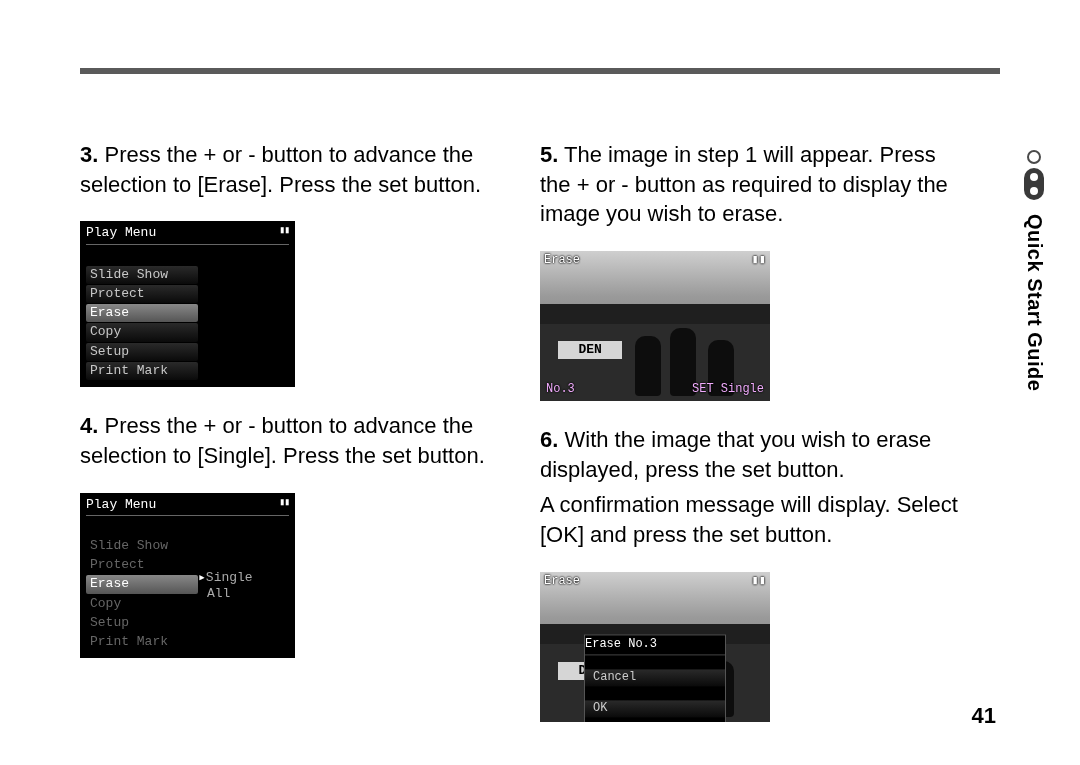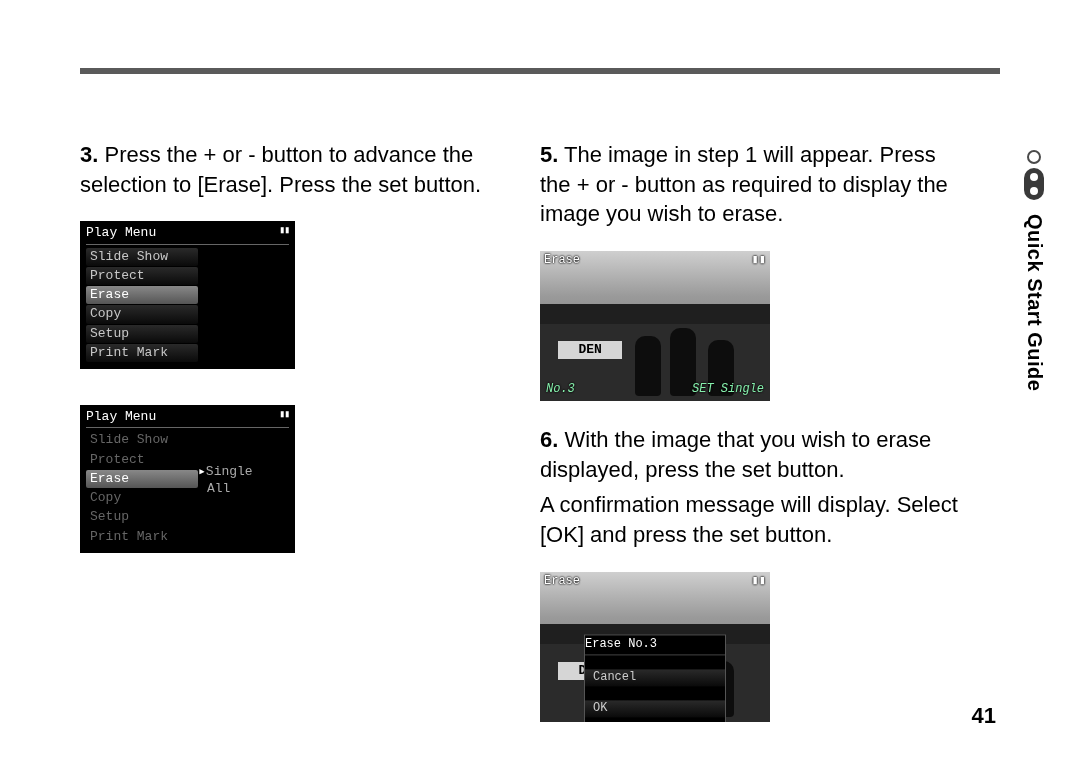--- a/index.html
+++ b/index.html
@@ -55,21 +55,21 @@
   }
   .screen-inner {
     padding: 4px 6px 6px 6px;
   }
   .screen .hdr {
     color: #ffffff;
     display: flex;
     justify-content: space-between;
     border-bottom: 1px solid #666;
     padding-bottom: 2px;
-    margin-bottom: 2px;
+    margin-bottom: 20px;
   }
   .screen .hdr .bat {
     font-size: 10px;
     letter-spacing: -1px;
   }
   
   .playmenu {
     width: 215px;
   }
   .playmenu .list {
@@ -142,23 +142,22 @@
   .photo .person.p3 { left: 168px; height:56px; }
   .photo .overlay-top {
     position: absolute; top:2px; left:4px; right:4px;
     display:flex; justify-content: space-between;
     font-size: 12px; color:#fff;
     text-shadow: 0 0 2px #000, 0 0 2px #000;
   }
   .photo .overlay-bot {
     position: absolute; bottom:4px; left:6px; right:6px;
     display:flex; justify-content: space-between;
-    font-size: 12px; color:#86efac;
+    font-size: 12px; color:#f0abfc;
     text-shadow: 0 0 2px #000, 0 0 2px #000;
-    font-style: italic;
   }
   .photo .dialog {
     position: absolute;
     left: 50%; top: 55%;
     transform: translate(-50%, -20%);
     width: 140px;
     background: #000;
     border: 1px solid #555;
     font-size: 12px;
     color: #ccc;
@@ -248,20 +247,24 @@
             <div class="item">Protect</div>
             <div class="item sel">Erase</div>
             <div class="item">Copy</div>
             <div class="item">Setup</div>
             <div class="item">Print Mark</div>
           </div>
         </div>
       </div>
     </div>
 
+    <div class="step">
+      <b class="num">4.</b>
+      <span>Press the + or - button to advance the selection to [Single]. Press the set button.</span>
+    </div>
 
     
     <div class="screen playmenu">
       <div class="screen-inner">
         <div class="hdr">
           <span>Play Menu</span>
           <span class="bat">▮▮</span>
         </div>
         <div style="display:flex;">
           <div class="list">

